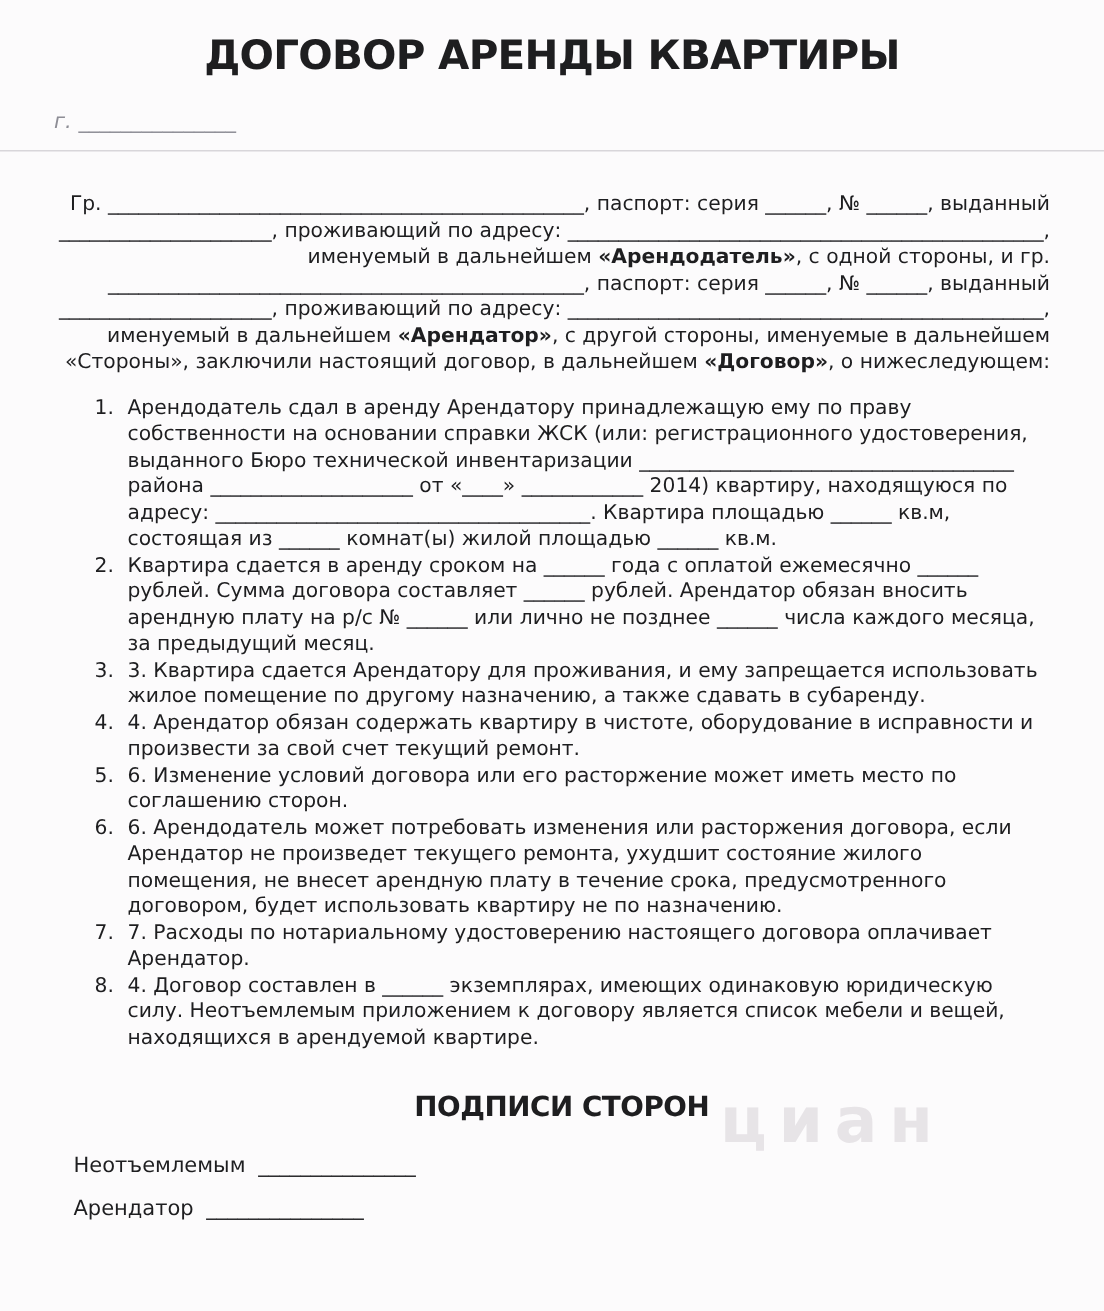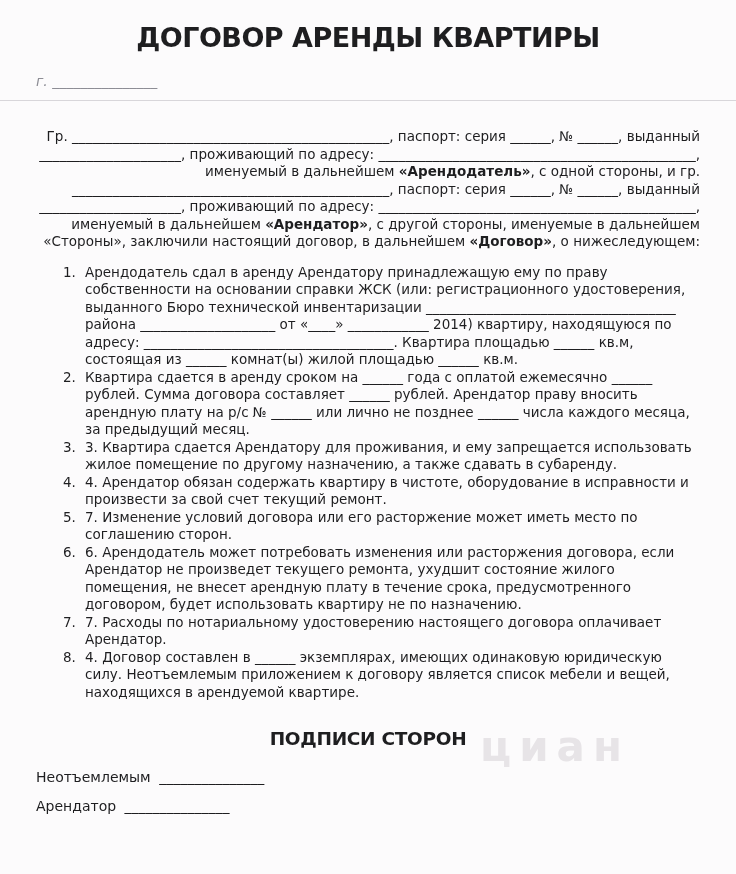--- a/index.html
+++ b/index.html
@@ -24,21 +24,21 @@
   .divider{height:0;border-top:1px solid var(--divider,#d8d6da);margin-top:11px;}
   .intro{
     margin:27px 36px 0 36px;
     font-size:13.5px;line-height:17.5px;text-align:right;
   }
   .b{font-weight:bold;}
   .terms{margin:13px 36px 0 36px;font-size:13.5px;line-height:17.5px;}
   .term{display:flex;}
   .term .num{width:22px;margin-left:27px;flex-shrink:0;}
   .term .txt{flex:1;}
-  .signatures{margin-top:27px;}
+  .signatures{margin-top:27px;padding-left:13px;}
   .sig-heading{
     margin:0;text-align:center;
     font-size:18.5px;font-weight:bold;letter-spacing:-0.3px;
   }
   .sig-line{margin:20px 36px 0 36px;font-size:14px;}
   .sig-line.second{margin-top:13px;}
   .sig-blank{margin-left:4px;margin-top:35px;}
   .watermark{
     position:absolute;top:722px;left:480px;
     font-size:42px;font-weight:bold;letter-spacing:8px;
@@ -61,33 +61,33 @@
 
   <p class="intro"><span>Гр. _______________________________________________, паспорт: серия ______, № ______, выданный _____________________, проживающий по адресу: _______________________________________________, именуемый в дальнейшем </span><span class="b">«Арендодатель»</span><span>, с одной стороны, и гр. _______________________________________________, паспорт: серия ______, № ______, выданный _____________________, проживающий по адресу: _______________________________________________, именуемый в дальнейшем </span><span class="b">«Арендатор»</span><span>, с другой стороны, именуемые в дальнейшем «Стороны», заключили настоящий договор, в дальнейшем </span><span class="b">«Договор»</span><span>, о нижеследующем:</span></p>
 
   <div class="terms">
     <div class="term">
       <span class="num">1.</span>
       <span class="txt">Арендодатель сдал в аренду Арендатору принадлежащую ему по праву собственности на основании справки ЖСК (или: регистрационного удостоверения, выданного Бюро технической инвентаризации _____________________________________ района ____________________ от «____» ____________ 2014) квартиру, находящуюся по адресу: _____________________________________. Квартира площадью ______ кв.м, состоящая из ______ комнат(ы) жилой площадью ______ кв.м.</span>
     </div>
     <div class="term">
       <span class="num">2.</span>
-      <span class="txt">Квартира сдается в аренду сроком на ______ года с оплатой ежемесячно ______ рублей. Сумма договора составляет ______ рублей. Арендатор праву вносить арендную плату на р/с № ______ или лично не позднее ______ числа каждого месяца, за предыдущий месяц.</span>
+      <span class="txt">Квартира сдается в аренду сроком на ______ года с оплатой ежемесячно ______ рублей. Сумма договора составляет ______ рублей. Арендатор обязан вносить арендную плату на р/с № ______ или лично не позднее ______ числа каждого месяца, за предыдущий месяц.</span>
     </div>
     <div class="term">
       <span class="num">3.</span>
       <span class="txt">3. Квартира сдается Арендатору для проживания, и ему запрещается использовать жилое помещение по другому назначению, а также сдавать в субаренду.</span>
     </div>
     <div class="term">
       <span class="num">4.</span>
       <span class="txt">4. Арендатор обязан содержать квартиру в чистоте, оборудование в исправности и произвести за свой счет текущий ремонт.</span>
     </div>
     <div class="term">
       <span class="num">5.</span>
-      <span class="txt">7. Изменение условий договора или его расторжение может иметь место по соглашению сторон.</span>
+      <span class="txt">6. Изменение условий договора или его расторжение может иметь место по соглашению сторон.</span>
     </div>
     <div class="term">
       <span class="num">6.</span>
       <span class="txt">6. Арендодатель может потребовать изменения или расторжения договора, если Арендатор не произведет текущего ремонта, ухудшит состояние жилого помещения, не внесет арендную плату в течение срока, предусмотренного договором, будет использовать квартиру не по назначению.</span>
     </div>
     <div class="term">
       <span class="num">7.</span>
       <span class="txt">7. Расходы по нотариальному удостоверению настоящего договора оплачивает Арендатор.</span>
     </div>
     <div class="term">

